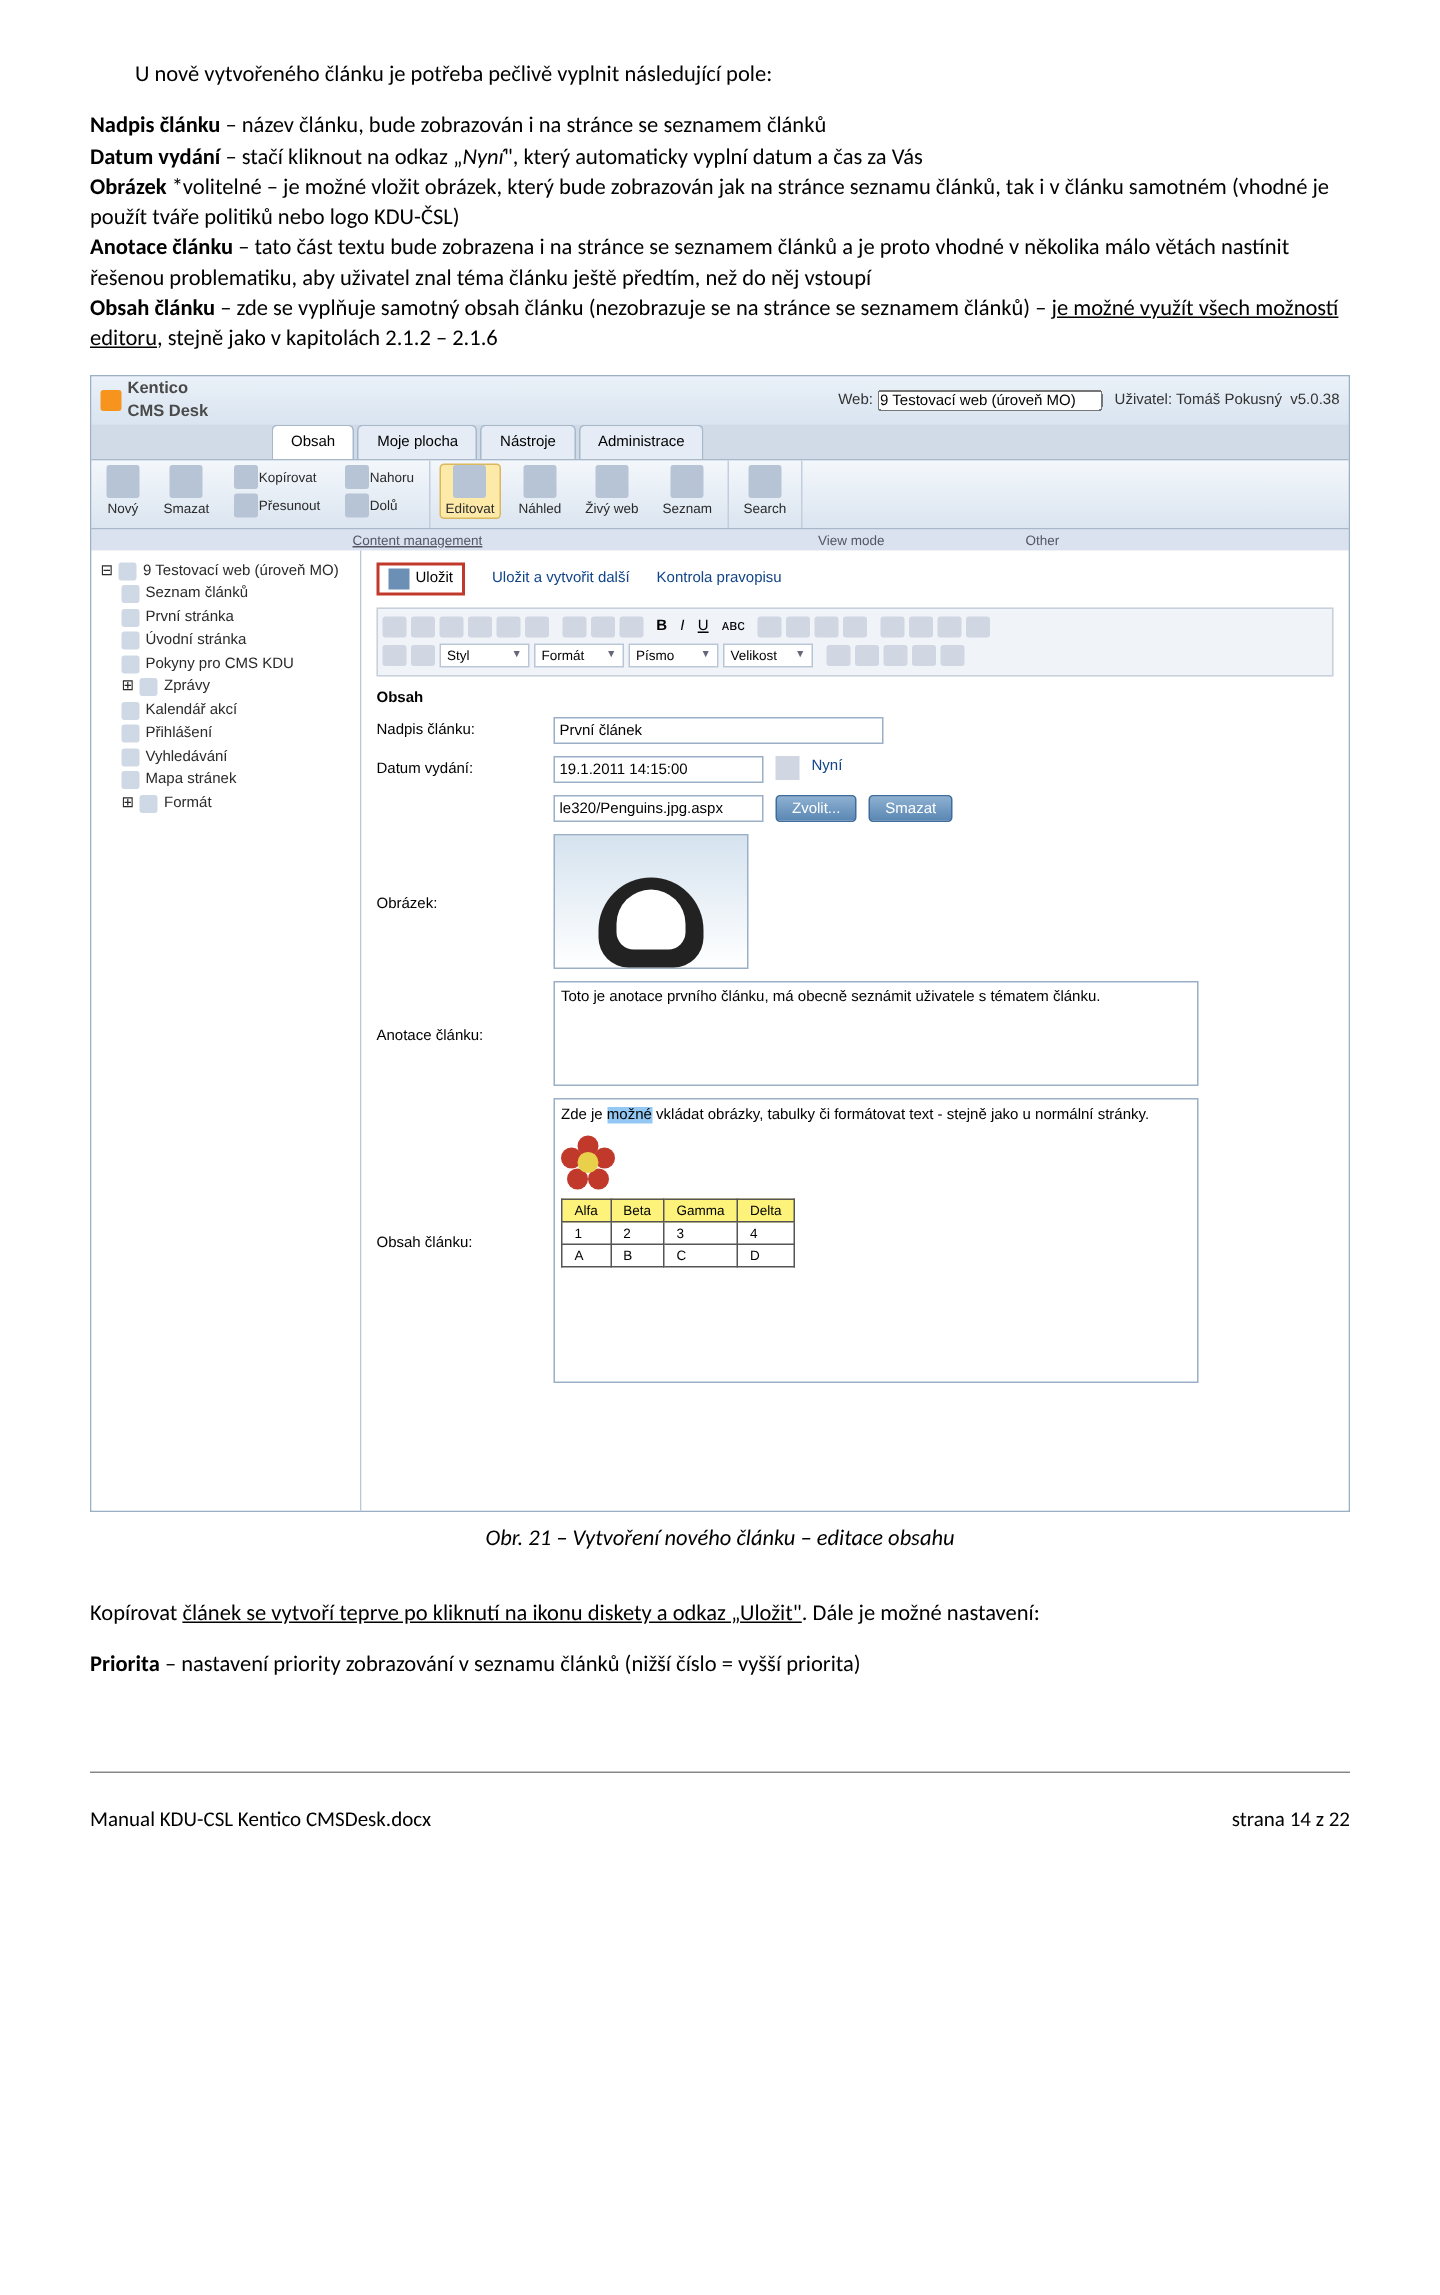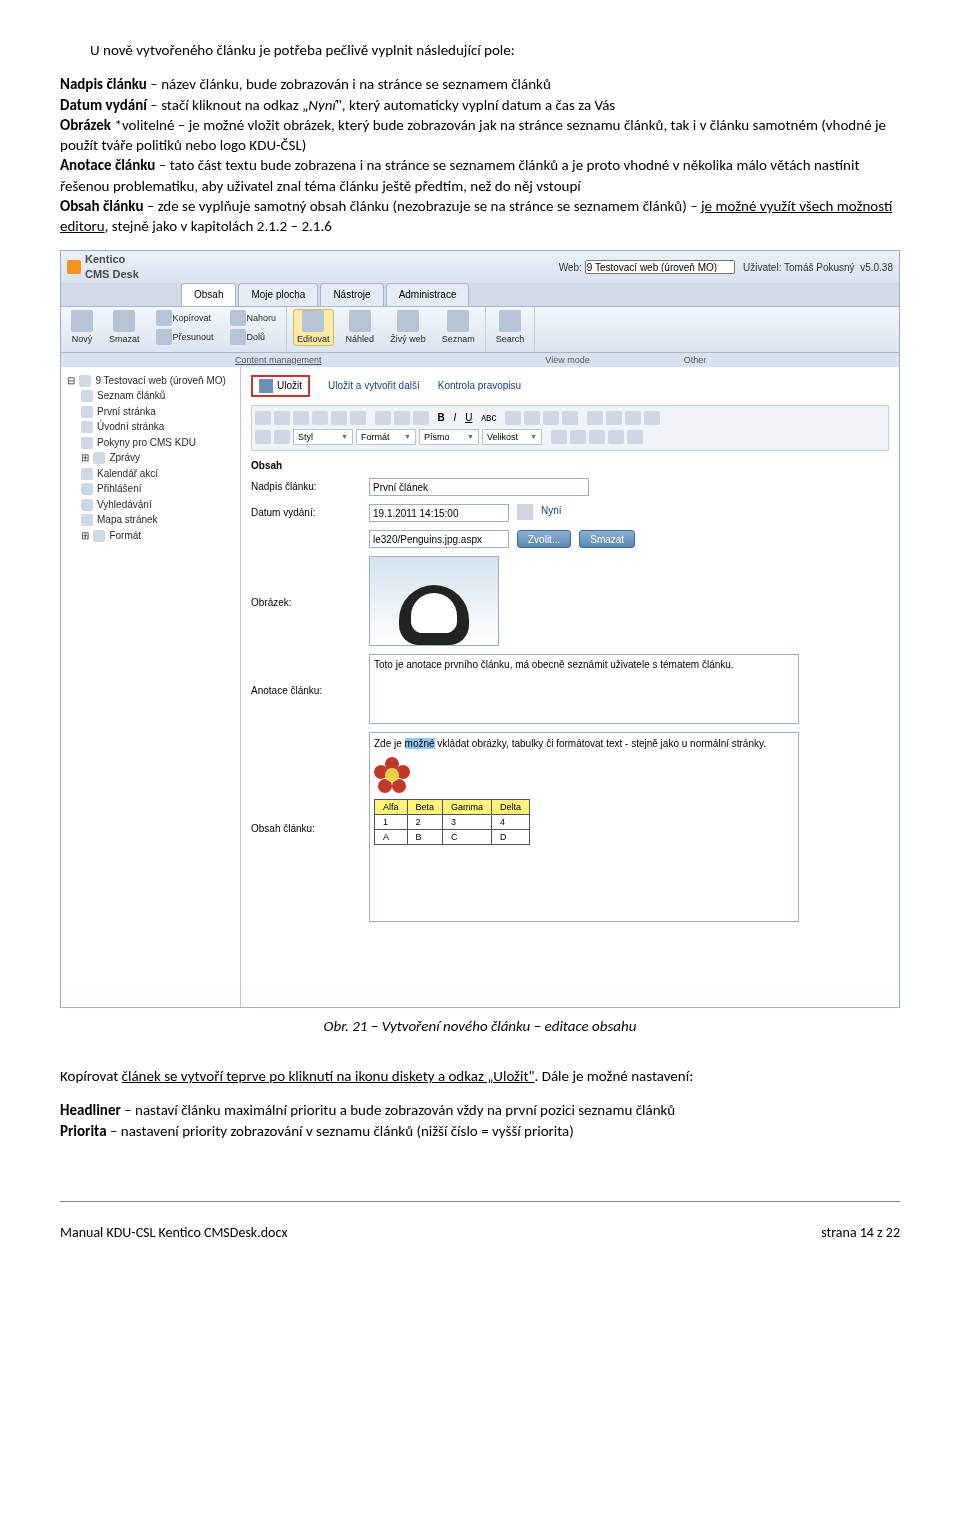--- a/index.html
+++ b/index.html
@@ -327,20 +327,19 @@
   </div>
 </div>
 
 <p class="caption">Obr. 21 – Vytvoření nového článku – editace obsahu</p>
 
 <p class="para">
   <span>Kopírovat </span><span class="u">článek se vytvoří teprve po kliknutí na ikonu diskety a odkaz „Uložit"</span><span>. Dále je možné nastavení:</span>
 </p>
 
 <div class="defs">
-  <div><b>Headliner</b><span> – nastaví článku maximální prioritu a bude zobrazován vždy na první pozici seznamu článků</span></div>
   <div><b>Priorita</b><span> – nastavení priority zobrazování v seznamu článků (nižší číslo = vyšší priorita)</span></div>
 </div>
 
 <div class="footer-line">
   <span>Manual KDU-CSL Kentico CMSDesk.docx</span>
   <span>strana 14 z 22</span>
 </div>
 
 </body></html>

